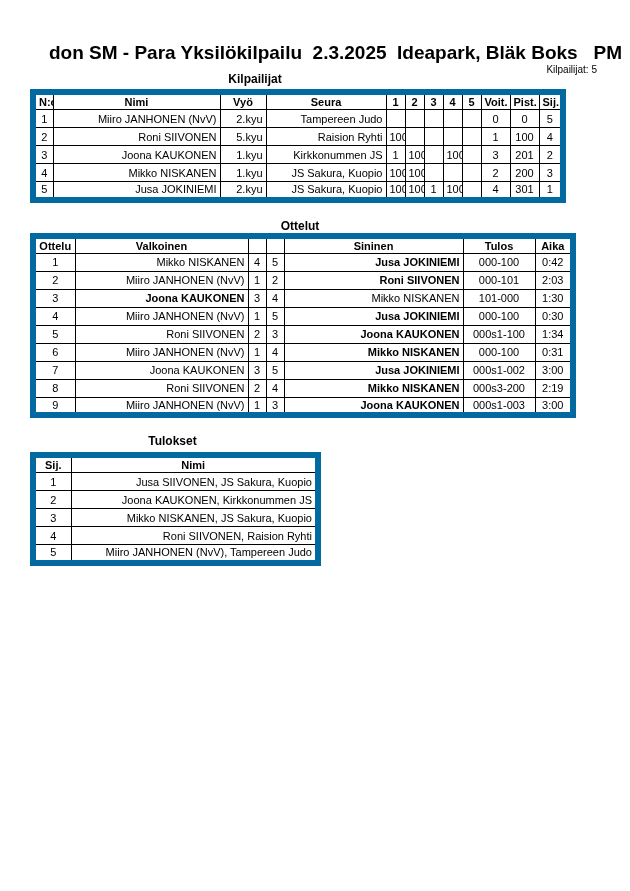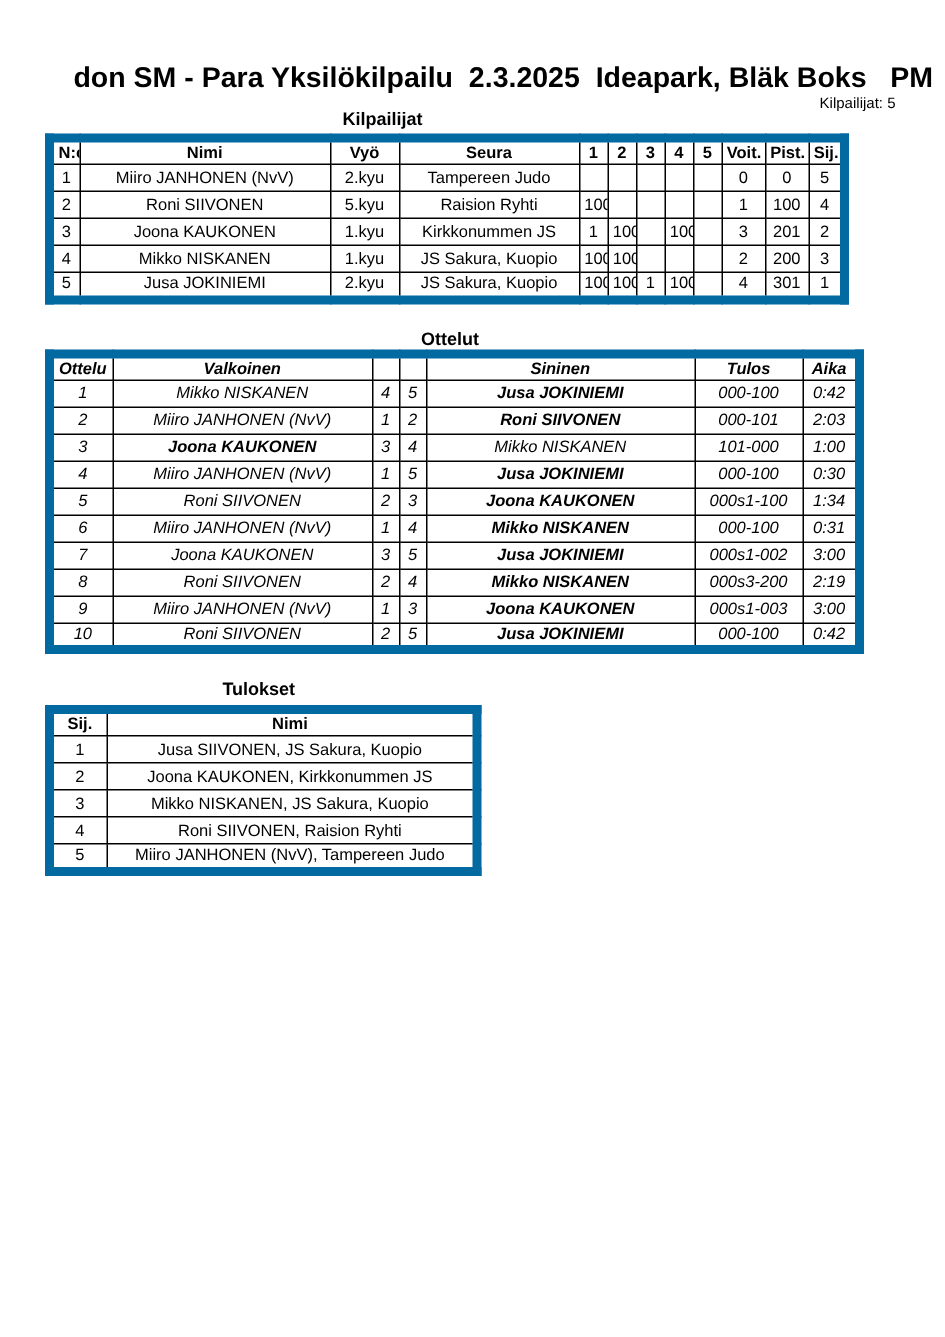--- a/index.html
+++ b/index.html
@@ -46,24 +46,24 @@
   th, td {
     border:1px solid #000;
     font-size:11px;
     padding:1px 3px;
     overflow:hidden;
     white-space:nowrap;
   }
   th { font-weight:bold; text-align:center; height:17px; }
   td { height:18px; }
   .t1 { width:530px; }
-  .t2 { width:540px;font-style:italic; }
+  .t2 { width:540px; }
   .t3 { width:285px; }
   .c { text-align:center; }
-  .l { text-align:center; }
+  .l { text-align:right; }
   .bold { font-weight:bold; }
 </style>
 </head>
 <body>
 
 <div class="title-wrap">
   <span class="title">don SM - Para Yksilökilpailu  2.3.2025  Ideapark, Bläk Boks   PM</span>
 </div>
 
 <div class="count-label">Kilpailijat: 5</div>
@@ -217,21 +217,21 @@
         <td class="c">000-101</td>
         <td class="c">2:03</td>
       </tr>
       <tr>
         <td class="c">3</td>
         <td class="l bold">Joona KAUKONEN</td>
         <td class="c">3</td>
         <td class="c">4</td>
         <td class="l">Mikko NISKANEN</td>
         <td class="c">101-000</td>
-        <td class="c">1:00</td>
+        <td class="c">1:30</td>
       </tr>
       <tr>
         <td class="c">4</td>
         <td class="l">Miiro JANHONEN (NvV)</td>
         <td class="c">1</td>
         <td class="c">5</td>
         <td class="l bold">Jusa JOKINIEMI</td>
         <td class="c">000-100</td>
         <td class="c">0:30</td>
       </tr>
@@ -272,29 +272,20 @@
         <td class="c">2:19</td>
       </tr>
       <tr>
         <td class="c">9</td>
         <td class="l">Miiro JANHONEN (NvV)</td>
         <td class="c">1</td>
         <td class="c">3</td>
         <td class="l bold">Joona KAUKONEN</td>
         <td class="c">000s1-003</td>
         <td class="c">3:00</td>
-      </tr>
-      <tr>
-        <td class="c">10</td>
-        <td class="l">Roni SIIVONEN</td>
-        <td class="c">2</td>
-        <td class="c">5</td>
-        <td class="l bold">Jusa JOKINIEMI</td>
-        <td class="c">000-100</td>
-        <td class="c">0:42</td>
       </tr>
     </tbody>
 </table>
 
 <div class="section-title sec3">Tulokset</div>
 
 <table class="t3">
   <colgroup>
     <col style="width:38px">
       <col style="width:247px">

